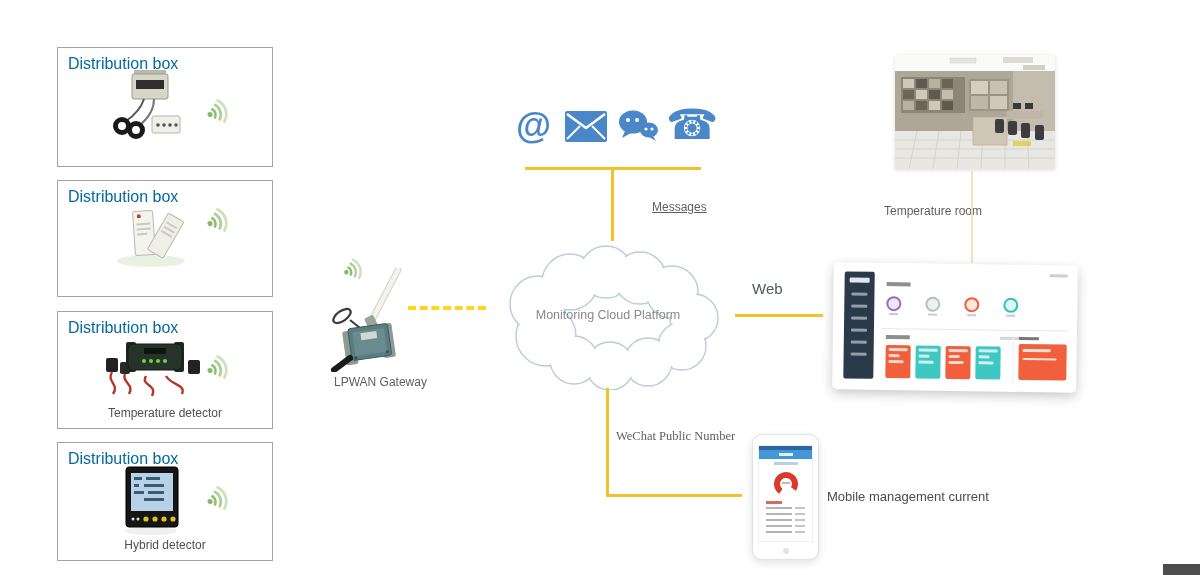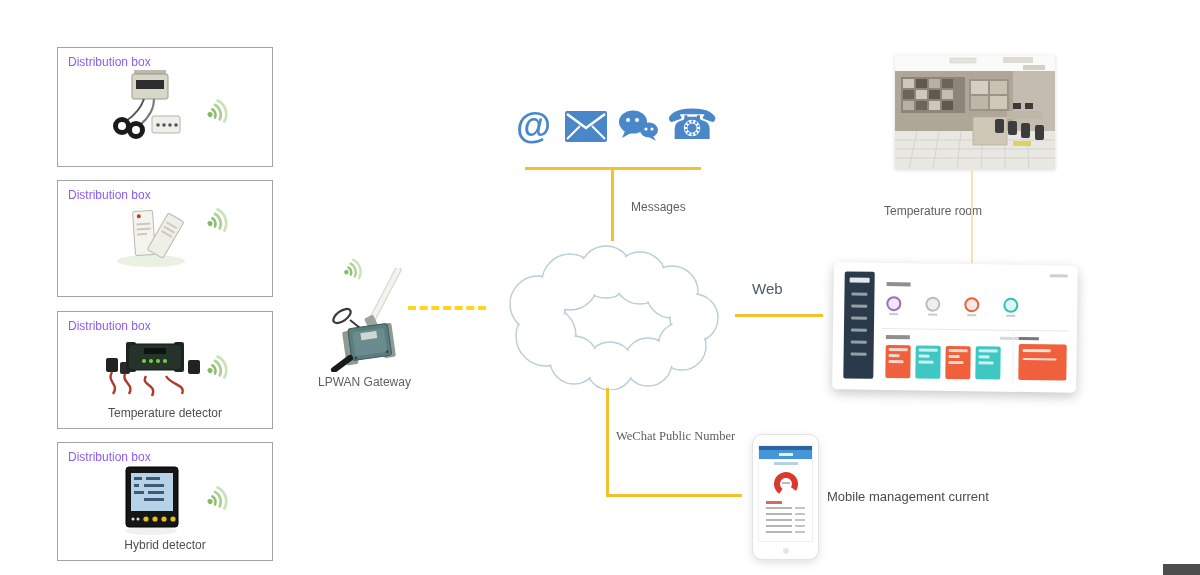--- a/index.html
+++ b/index.html
@@ -8,42 +8,42 @@
     position:relative; width:1200px; height:575px; background:#ffffff;
     font-family:"Liberation Sans", sans-serif; overflow:hidden;
   }
   .abs { position:absolute; }
 
   
   .dbox {
     position:absolute; left:57px; width:216px; background:#fff;
     border:1px solid #a3a3a3;
   }
-  .dbox-header { position:absolute; left:10px; top:7px; font-size:12px; color:#8b5cf6; }
+  .dbox-header { position:absolute; left:10px; top:7px; font-size:16px; color:#0369a1; }
   .dbox-caption { position:absolute; left:0; right:0; bottom:8px; text-align:center; font-size:12px; color:#4f4f4f; }
   .dbox-device { position:absolute; left:38px; top:20px; }
   .dbox-wifi { position:absolute; left:146px; width:34px; height:34px; }
 
   
   .yline { position:absolute; background:#f2c12e; }
   .yline-pale { position:absolute; background:#f5e4b3; }
   .ydash { position:absolute; border-top:4px dashed #ffd51e; }
 
   .lbl { position:absolute; color:#5f5f5f; font-size:12px; white-space:nowrap; }
 
   
   .msg-at { position:absolute; font-size:36px; font-weight:bold; color:#4a87c9; line-height:1; }
   .msg-phone { position:absolute; font-size:42px; color:#4a87c9; line-height:1; }
 
   
   .cloud-wrap { position:absolute; left:488px; top:240px; width:240px; height:150px; }
   .cloud-label { position:absolute; left:0; right:0; top:68px; text-align:center; font-size:12.5px; color:#8a8a8a; }
 
   
-  .gw-label { position:absolute; left:318px; top:375px; font-size:12px; color:#5f5f5f; }
+  .gw-label { position:absolute; left:334px; top:375px; font-size:12px; color:#5f5f5f; }
 
   
   .room { position:absolute; left:895px; top:55px; width:160px; height:114px; box-shadow:0 1px 4px rgba(0,0,0,.15); }
 
   
   .dash {
     position:absolute; left:833px; top:264px; width:244px; height:127px;
     background:#fff; border-radius:5px; box-shadow:0 4px 12px rgba(0,0,0,.22);
     transform:rotate(0.8deg);
   }
@@ -242,21 +242,21 @@
       <circle cx="20" cy="11" r="2" fill="#fff"></circle>
     <ellipse cx="32" cy="21" rx="9" ry="7.5" fill="#4a87c9"></ellipse>
     <path d="M36,27 L39,32 L32,28 Z" fill="#4a87c9"></path>
     <circle cx="29" cy="20" r="1.6" fill="#fff"></circle>
       <circle cx="35" cy="20" r="1.6" fill="#fff"></circle>
   </svg>
   <span class="msg-phone" style="left:666px;top:104px;">☎</span>
 
   <div class="yline" style="left:525px;top:167px;width:176px;height:3px;"></div>
   <div class="yline" style="left:611px;top:167px;width:3px;height:74px;"></div>
-  <div class="lbl" style="left:631px;top:200px;">Messages</div>
+  <div class="lbl" style="left:652px;top:200px;text-decoration:underline;">Messages</div>
 
   <div class="cloud-wrap">
     <svg width="240" height="150" viewBox="0 0 240 150">
       <g fill="#ffffff" stroke="#b9cdd9" stroke-width="1.4">
         <circle cx="58" cy="96" r="30"></circle>
           <circle cx="50" cy="64" r="28"></circle>
           <circle cx="82" cy="42" r="28"></circle>
         <circle cx="118" cy="32" r="26"></circle>
           <circle cx="152" cy="38" r="26"></circle>
           <circle cx="184" cy="52" r="26"></circle>
@@ -273,20 +273,21 @@
         <circle cx="118" cy="32" r="24.5"></circle>
           <circle cx="152" cy="38" r="24.5"></circle>
           <circle cx="184" cy="52" r="24.5"></circle>
         <circle cx="206" cy="78" r="22.5"></circle>
           <circle cx="194" cy="106" r="22.5"></circle>
           <circle cx="160" cy="122" r="22.5"></circle>
         <circle cx="122" cy="126" r="22.5"></circle>
           <circle cx="86" cy="120" r="22.5"></circle>
       </g>
     </svg>
+    <div class="cloud-label">Monitoring Cloud Platform</div>
   </div>
 
   <div class="lbl" style="left:752px;top:280px;font-size:15px;color:#4e5a66;">Web</div>
   <div class="yline" style="left:735px;top:314px;width:88px;height:3px;"></div>
 
   <div class="yline" style="left:606px;top:388px;width:3px;height:109px;"></div>
   <div class="yline" style="left:606px;top:494px;width:136px;height:3px;"></div>
   <div class="lbl" style="left:616px;top:429px;font-size:12.5px;font-family:Liberation Serif, serif;">WeChat Public Number</div>
 
   <svg class="room" width="160" height="114" viewBox="0 0 160 114">

